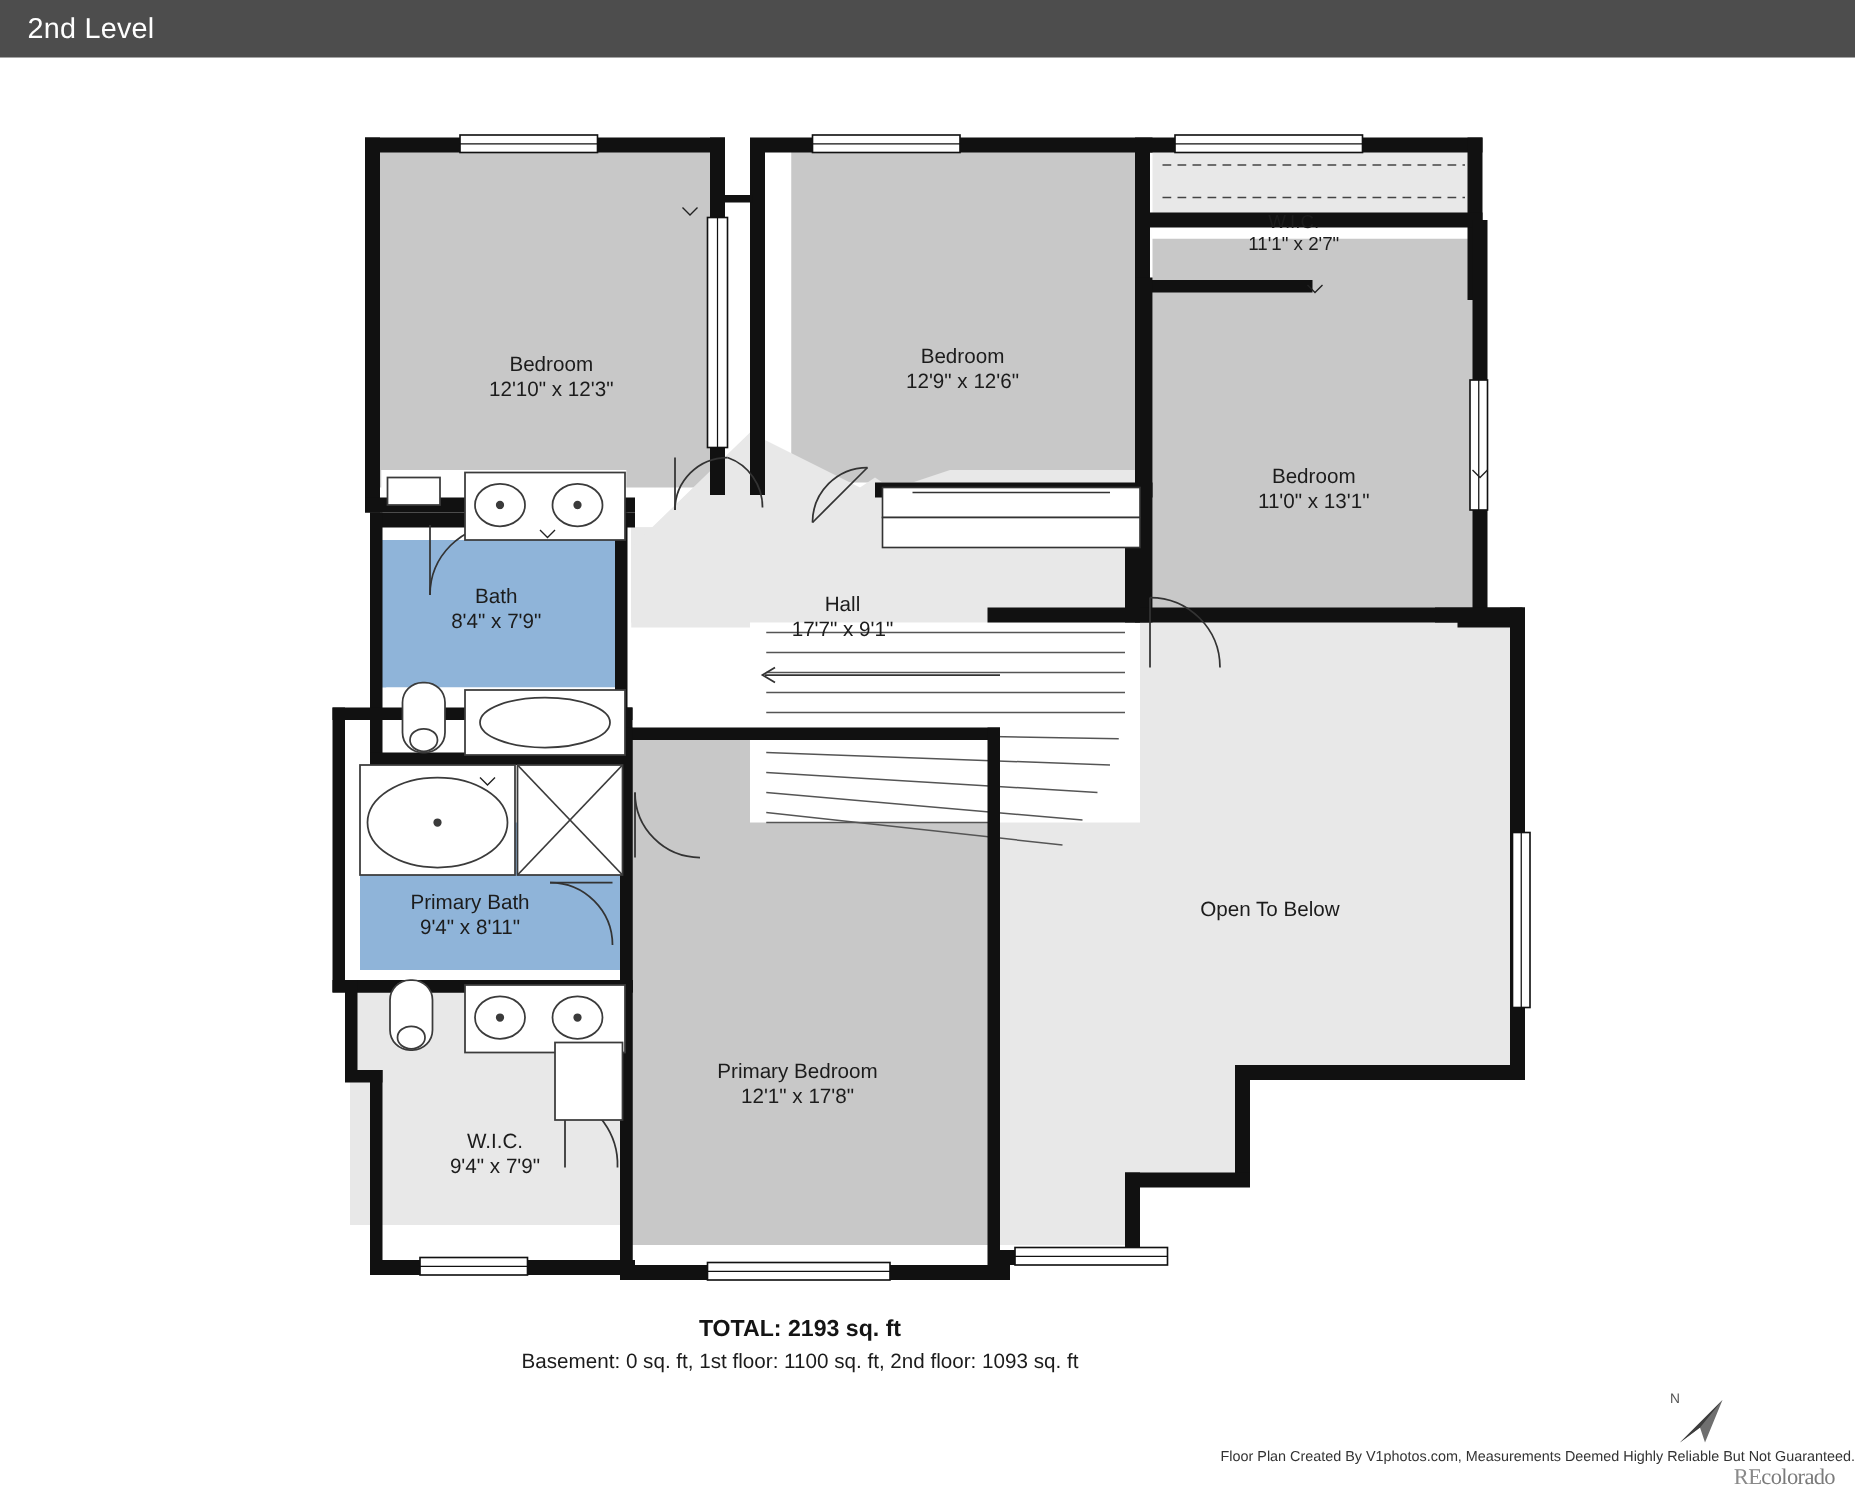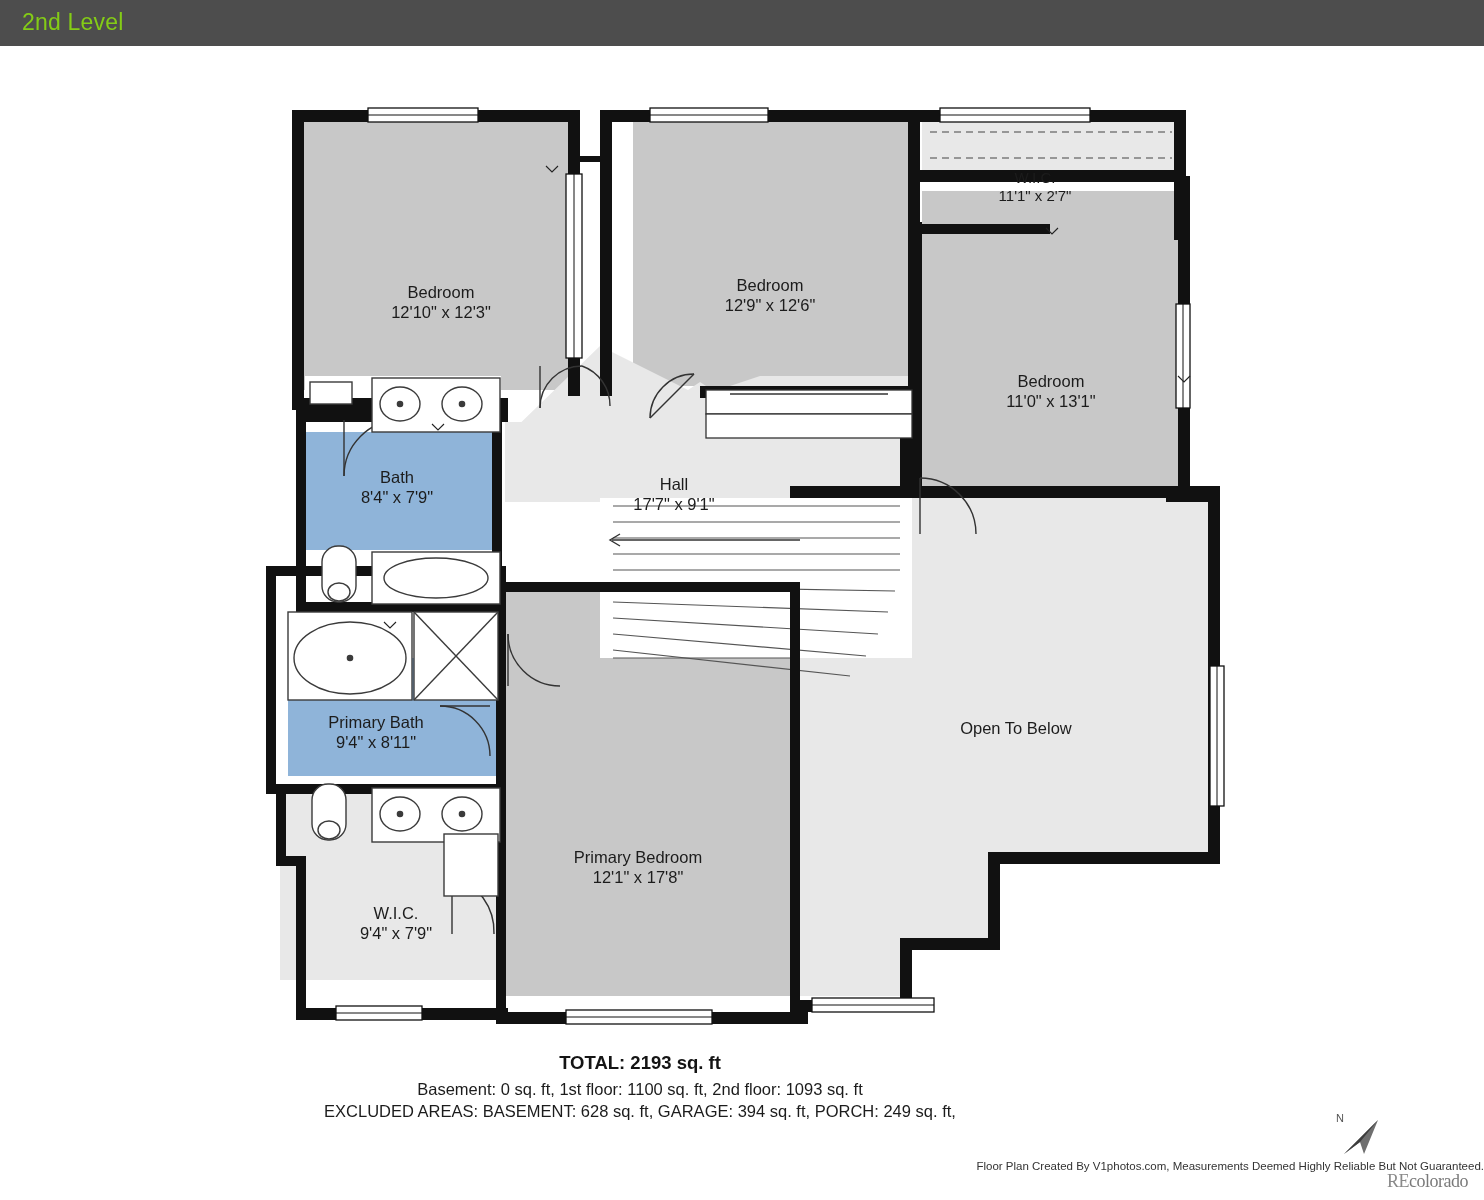--- a/index.html
+++ b/index.html
@@ -21,21 +21,21 @@
     left: 0; top: 0;
     width: 1484px;
     height: 46px;
     background: #4d4d4d;
   }
   #header-title {
     position: absolute;
     left: 22px;
     top: 9px;
     font-size: 23px;
-    color: #84cc16;
+    color: #ffffff;
     letter-spacing: 0.2px;
   }
   
   #plan-canvas {
     position: absolute;
     left: 0;
     top: 46px;
     width: 1484px;
     height: 1010px;
   }
@@ -381,21 +381,20 @@
 </div>
 
 <div class="room-label" style="left:296px; top:903px; width:200px;">
   <span class="rl-name">W.I.C.</span>
   <span class="rl-dim">9'4" x 7'9"</span>
 </div>
 
 <div id="footer">
   <div class="total">TOTAL: 2193 sq. ft</div>
   <div class="line">Basement: 0 sq. ft, 1st floor: 1100 sq. ft, 2nd floor: 1093 sq. ft</div>
-  <div class="line">EXCLUDED AREAS: BASEMENT: 628 sq. ft, GARAGE: 394 sq. ft, PORCH: 249 sq. ft,</div>
 </div>
 
 <div id="disclaimer">Floor Plan Created By V1photos.com, Measurements Deemed Highly Reliable But Not Guaranteed.</div>
 
 <svg id="north-marker" viewBox="0 0 54 54">
   <polygon points="10,46 44,12 30,46 26,34" fill="#6f6f6f"></polygon>
   <polygon points="10,46 44,12 26,34" fill="#3d3d3d"></polygon>
   <text x="2" y="14" font-size="11" fill="#555555" font-family="Liberation Sans, sans-serif">N</text>
 </svg>
 

